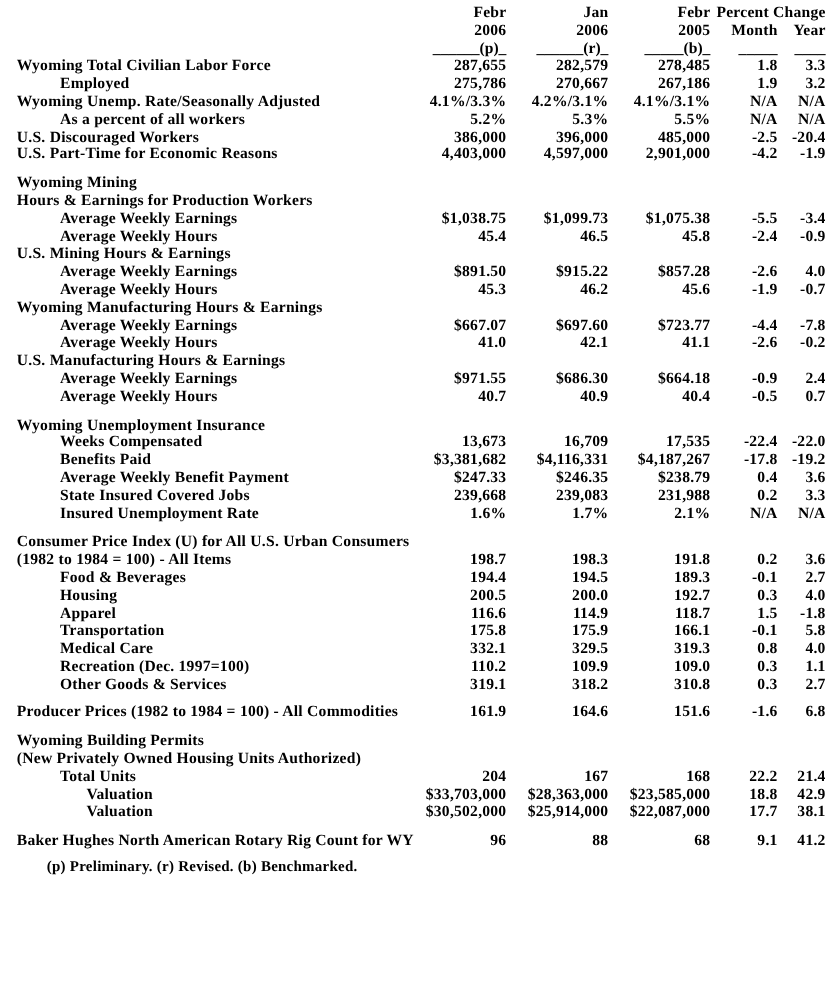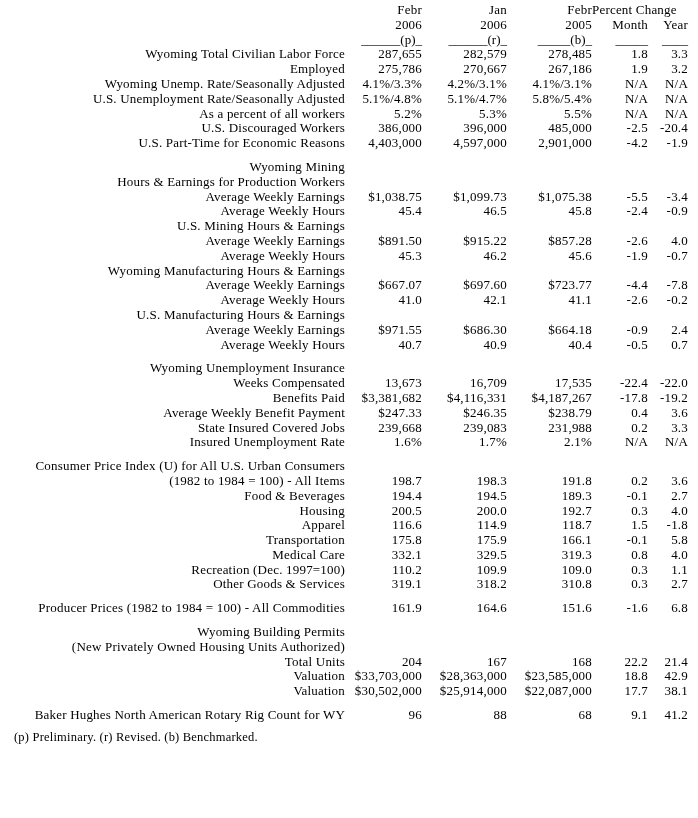--- a/index.html
+++ b/index.html
@@ -11,20 +11,21 @@
   body {
     width: 698px;
     height: 818px;
     font-family: "Liberation Serif", "DejaVu Serif", serif;
     font-size: 13px;
     letter-spacing: 0.2px;
     overflow: hidden;
   }
   .page {
     padding: 3px 10px 0 14px;
+    font-weight: bold;
   }
   table.stats {
     border-collapse: collapse;
     table-layout: fixed;
     width: 674px;
   }
   col.c-label { width: 331px; }
   col.c-v1 { width: 77px; }
   col.c-v2 { width: 85px; }
   col.c-v3 { width: 85px; }
@@ -33,37 +34,38 @@
   td {
     padding: 0;
     margin: 0;
     line-height: 14.8px;
     height: 14.8px;
     white-space: nowrap;
     vertical-align: bottom;
     overflow: visible;
   }
   td.num { text-align: right; }
-  td.center { text-align: left; }
-  td.label { text-align: right; }
+  td.center { text-align: right; }
+  td.label { text-align: left; }
   .indent-0 { padding-left: 0; }
   .indent-1 { padding-left: 36px; }
   .indent-2 { padding-left: 58px; }
   tr.blank td {
     height: 9px;
     line-height: 9px;
     font-size: 1px;
   }
   .rule-cell {
     letter-spacing: 0;
   }
   .footnote {
     margin-top: 7px;
     font-size: 12.5px;
     letter-spacing: 0.2px;
+    margin-left: 25px;
   }
 </style>
 </head>
 <body>
 
 <div class="page">
   <table class="stats">
     <colgroup>
       <col class="c-label">
       <col class="c-v1">
@@ -116,28 +118,20 @@
         </tr>
         <tr>
           <td class="label indent-0">Wyoming Unemp. Rate/Seasonally Adjusted</td>
           <td class="num">4.1%/3.3%</td>
           <td class="num">4.2%/3.1%</td>
           <td class="num">4.1%/3.1%</td>
           <td class="num">N/A</td>
           <td class="num">N/A</td>
         </tr>
         <tr>
-          <td class="label indent-0">U.S. Unemployment Rate/Seasonally Adjusted</td>
-          <td class="num">5.1%/4.8%</td>
-          <td class="num">5.1%/4.7%</td>
-          <td class="num">5.8%/5.4%</td>
-          <td class="num">N/A</td>
-          <td class="num">N/A</td>
-        </tr>
-        <tr>
           <td class="label indent-1">As a percent of all workers</td>
           <td class="num">5.2%</td>
           <td class="num">5.3%</td>
           <td class="num">5.5%</td>
           <td class="num">N/A</td>
           <td class="num">N/A</td>
         </tr>
         <tr>
           <td class="label indent-0">U.S. Discouraged Workers</td>
           <td class="num">386,000</td>

